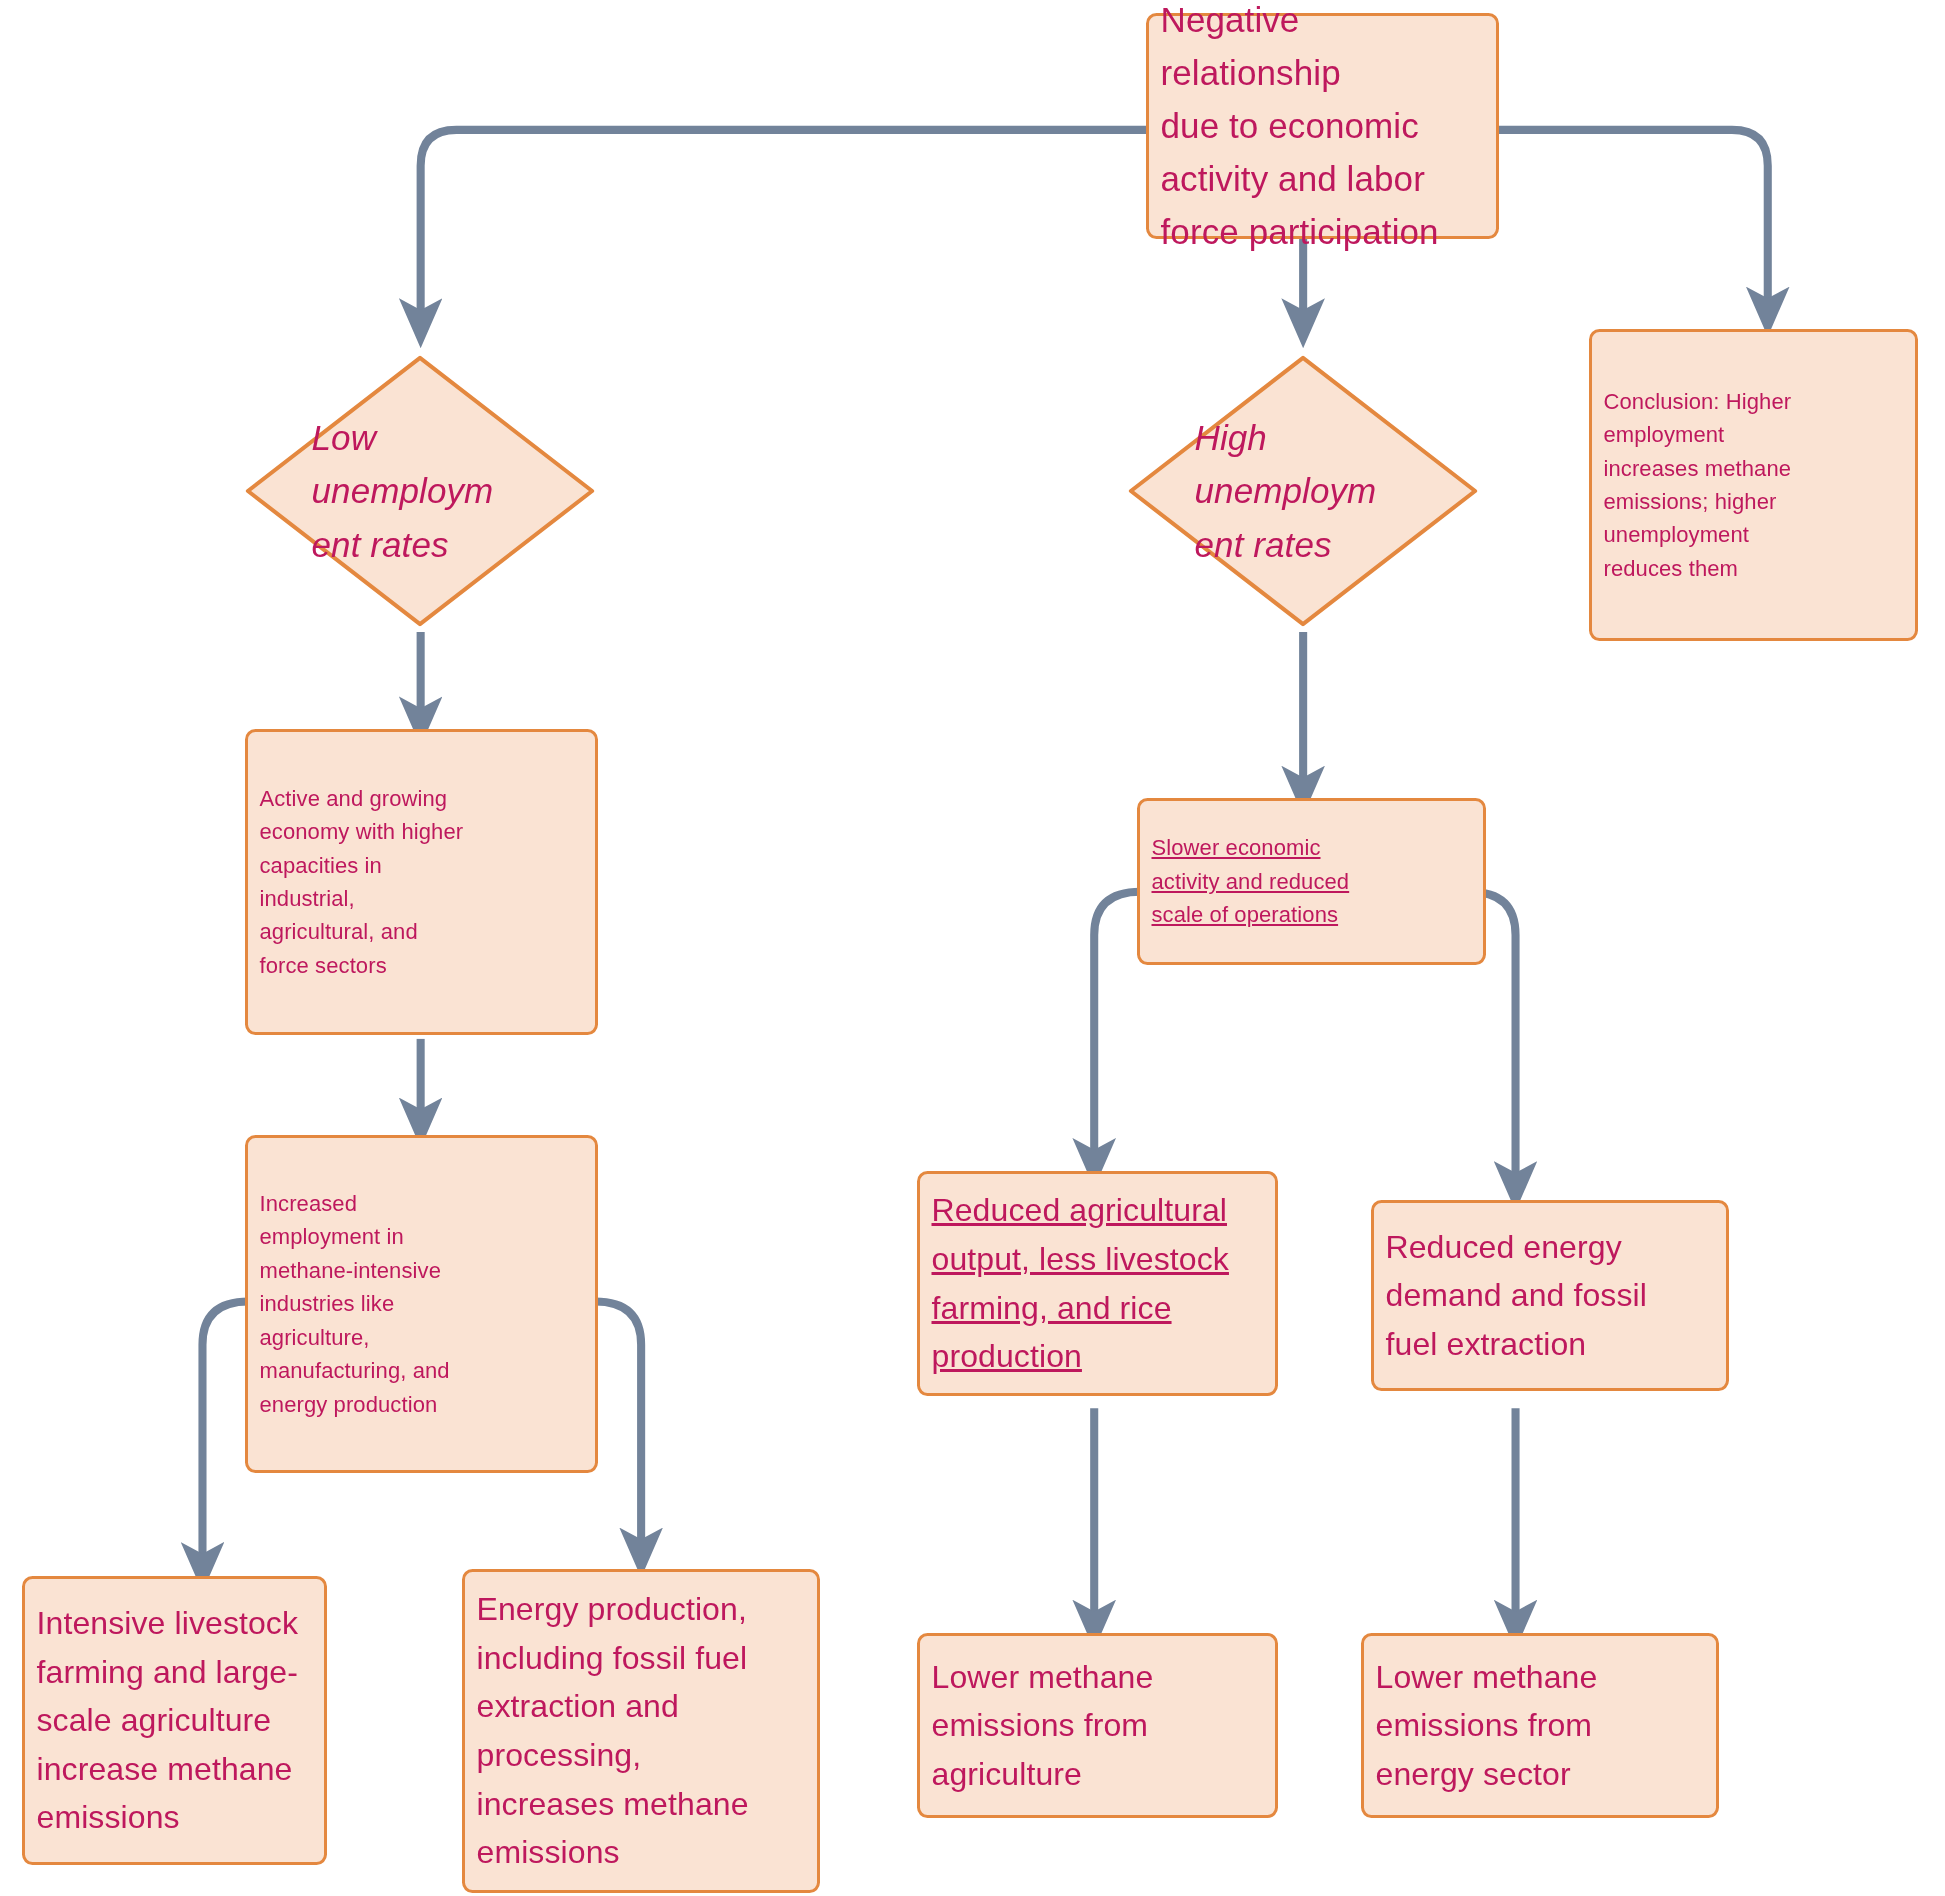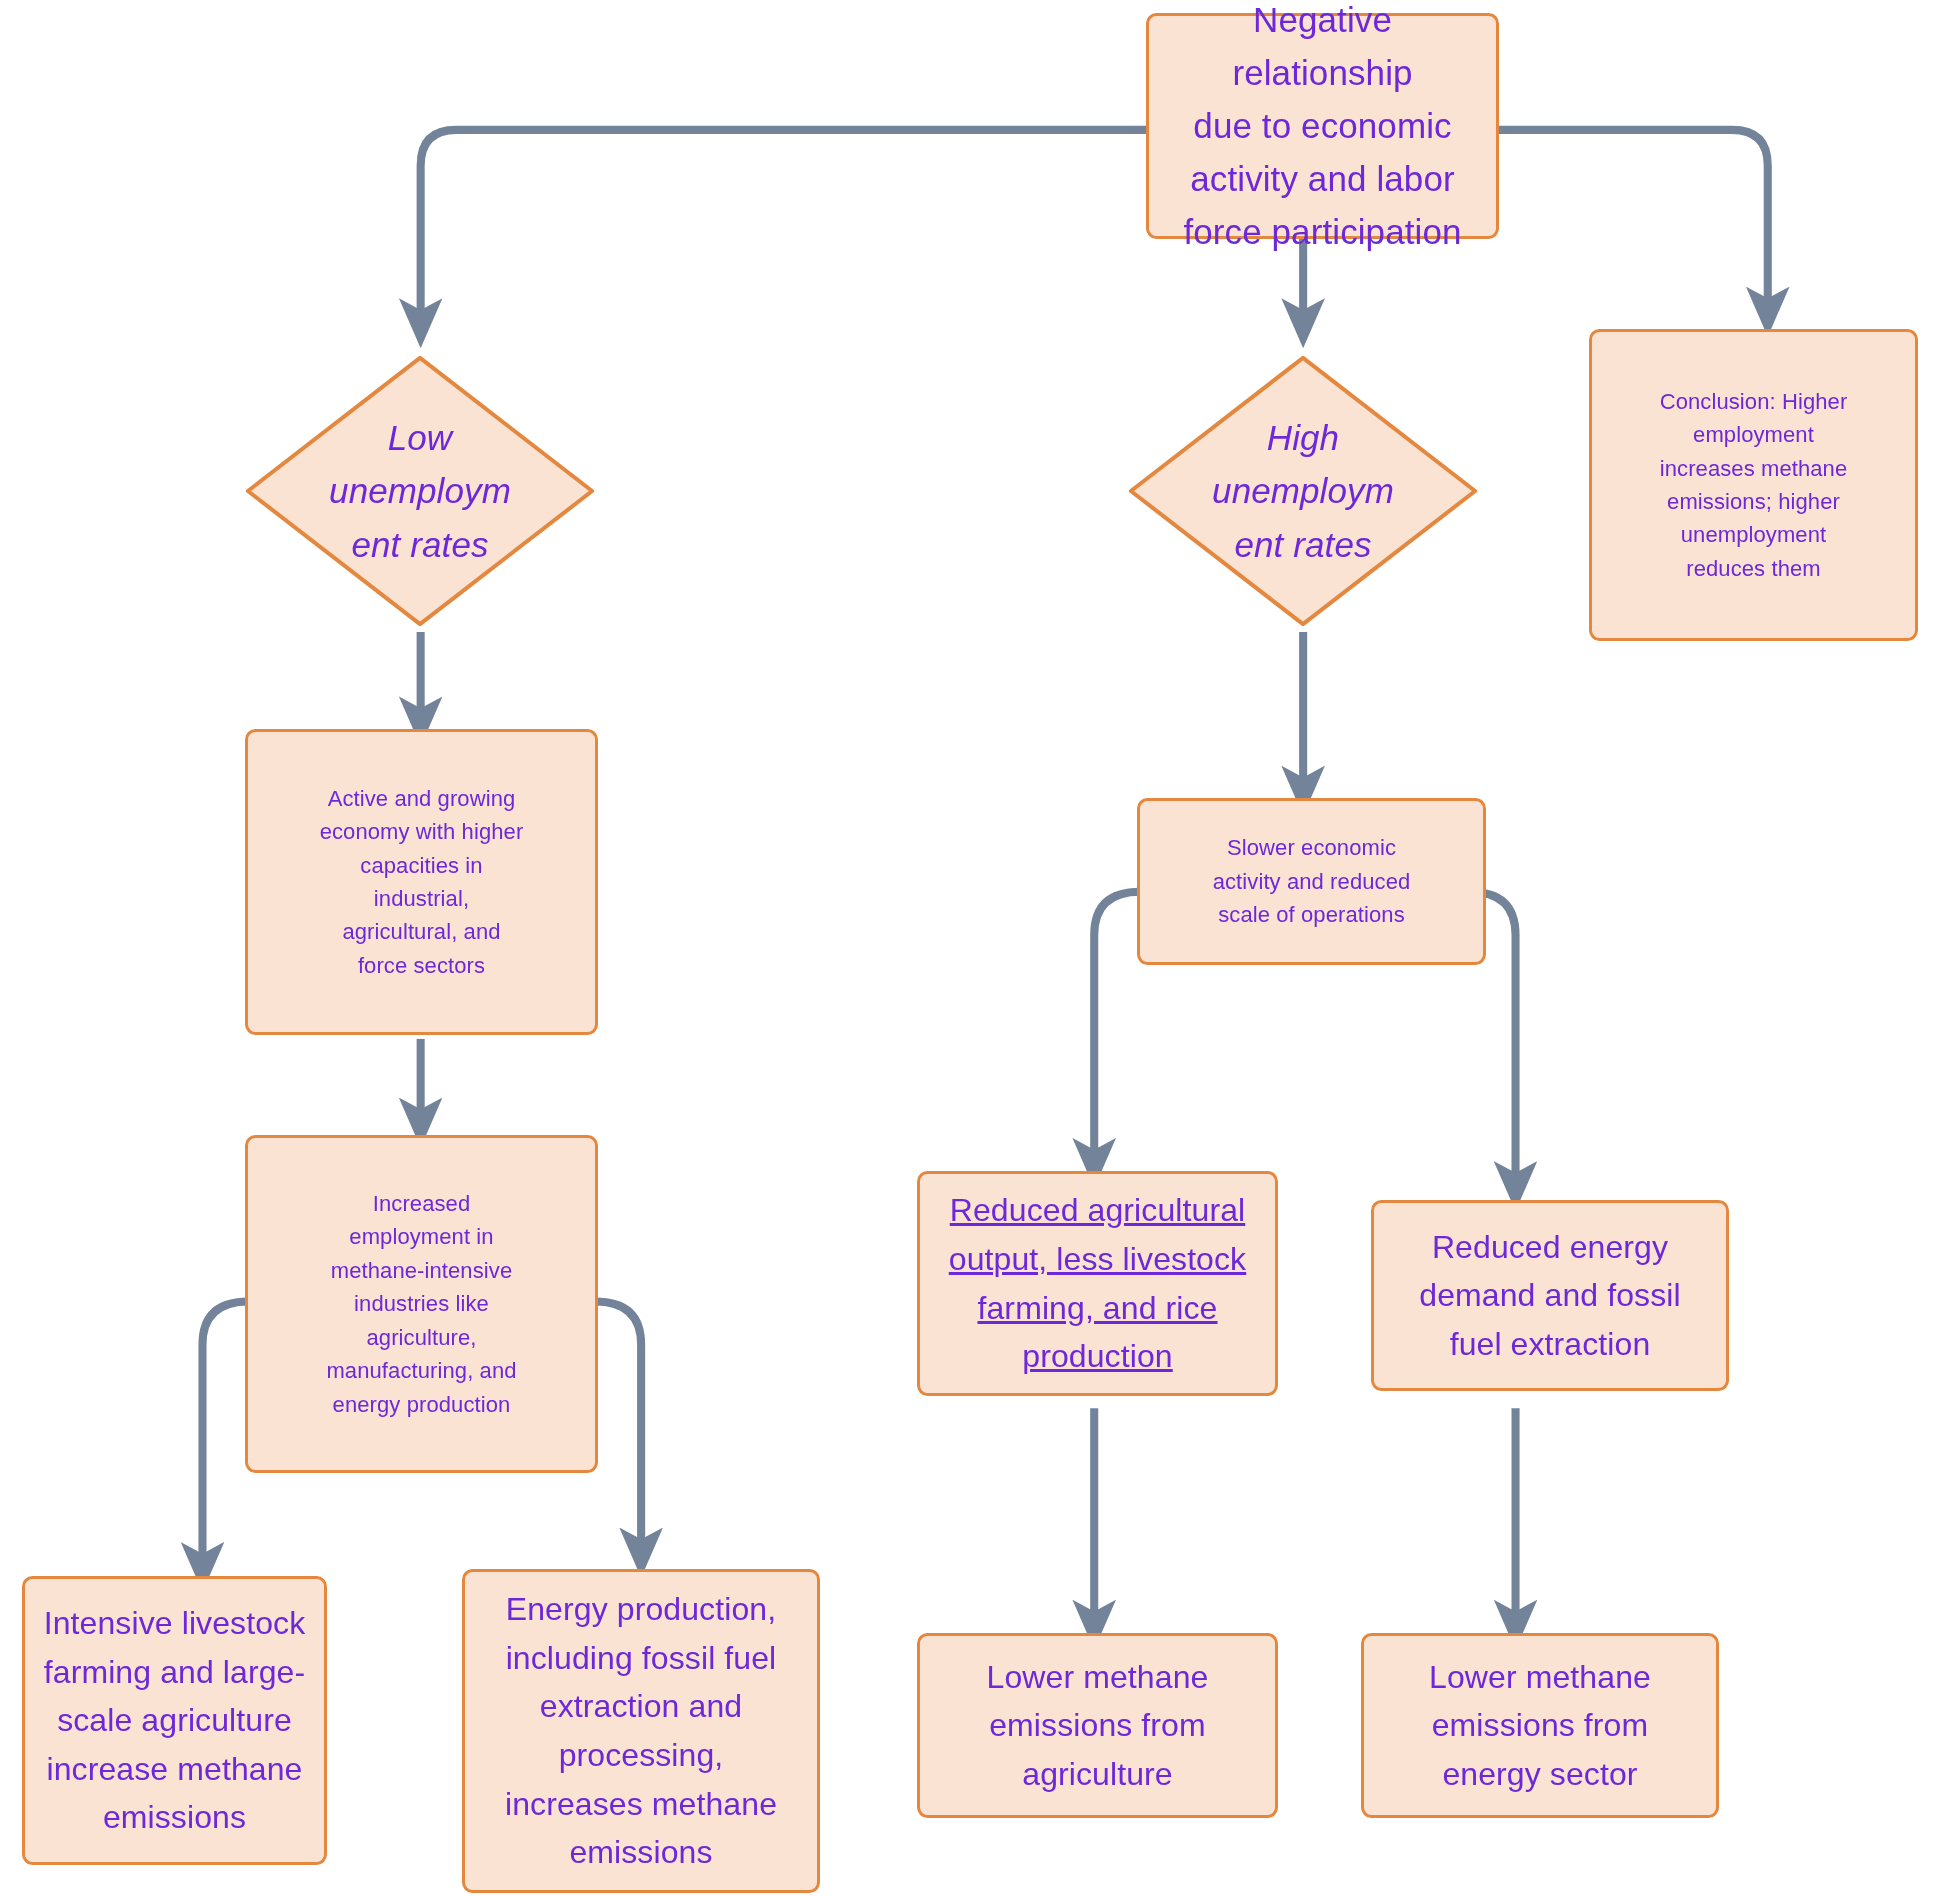--- a/index.html
+++ b/index.html
@@ -24,22 +24,22 @@
     width: 1946px;
     height: 1896px;
     pointer-events: none;
   }
   .node {
     position: absolute;
     box-sizing: border-box;
     display: flex;
     align-items: center;
     justify-content: center;
-    text-align: center;
-    color: #6d28d9;
+    text-align: left;
+    color: #be185d;
     line-height: 1.52;
     letter-spacing: 0.1px;
   }
   .node.box {
     background: #fae3d3;
     border: 3.5px solid #e4883f;
     border-radius: 10.4px;
     padding: 8px 11.5px;
   }
   .node.box .label {
@@ -170,21 +170,21 @@
 
   <div class="node box fs-56" style="left:462px; top:1569px; width:358px; height:324px;">
     <span class="label">Energy production,
 including fossil fuel
 extraction and
 processing,
 increases methane
 emissions</span>
   </div>
 
-  <div class="node box fs-58" style="left:1137px; top:798px; width:349px; height:167px;">
+  <div class="node box fs-58" style="left:1137px; top:798px; width:349px; height:167px;text-decoration:underline;">
     <span class="label">Slower economic
 activity and reduced
 scale of operations</span>
   </div>
 
   <div class="node box fs-56" style="left:917px; top:1171px; width:361px; height:225px;text-decoration:underline;">
     <span class="label">Reduced agricultural
 output, less livestock
 farming, and rice
 production</span>

